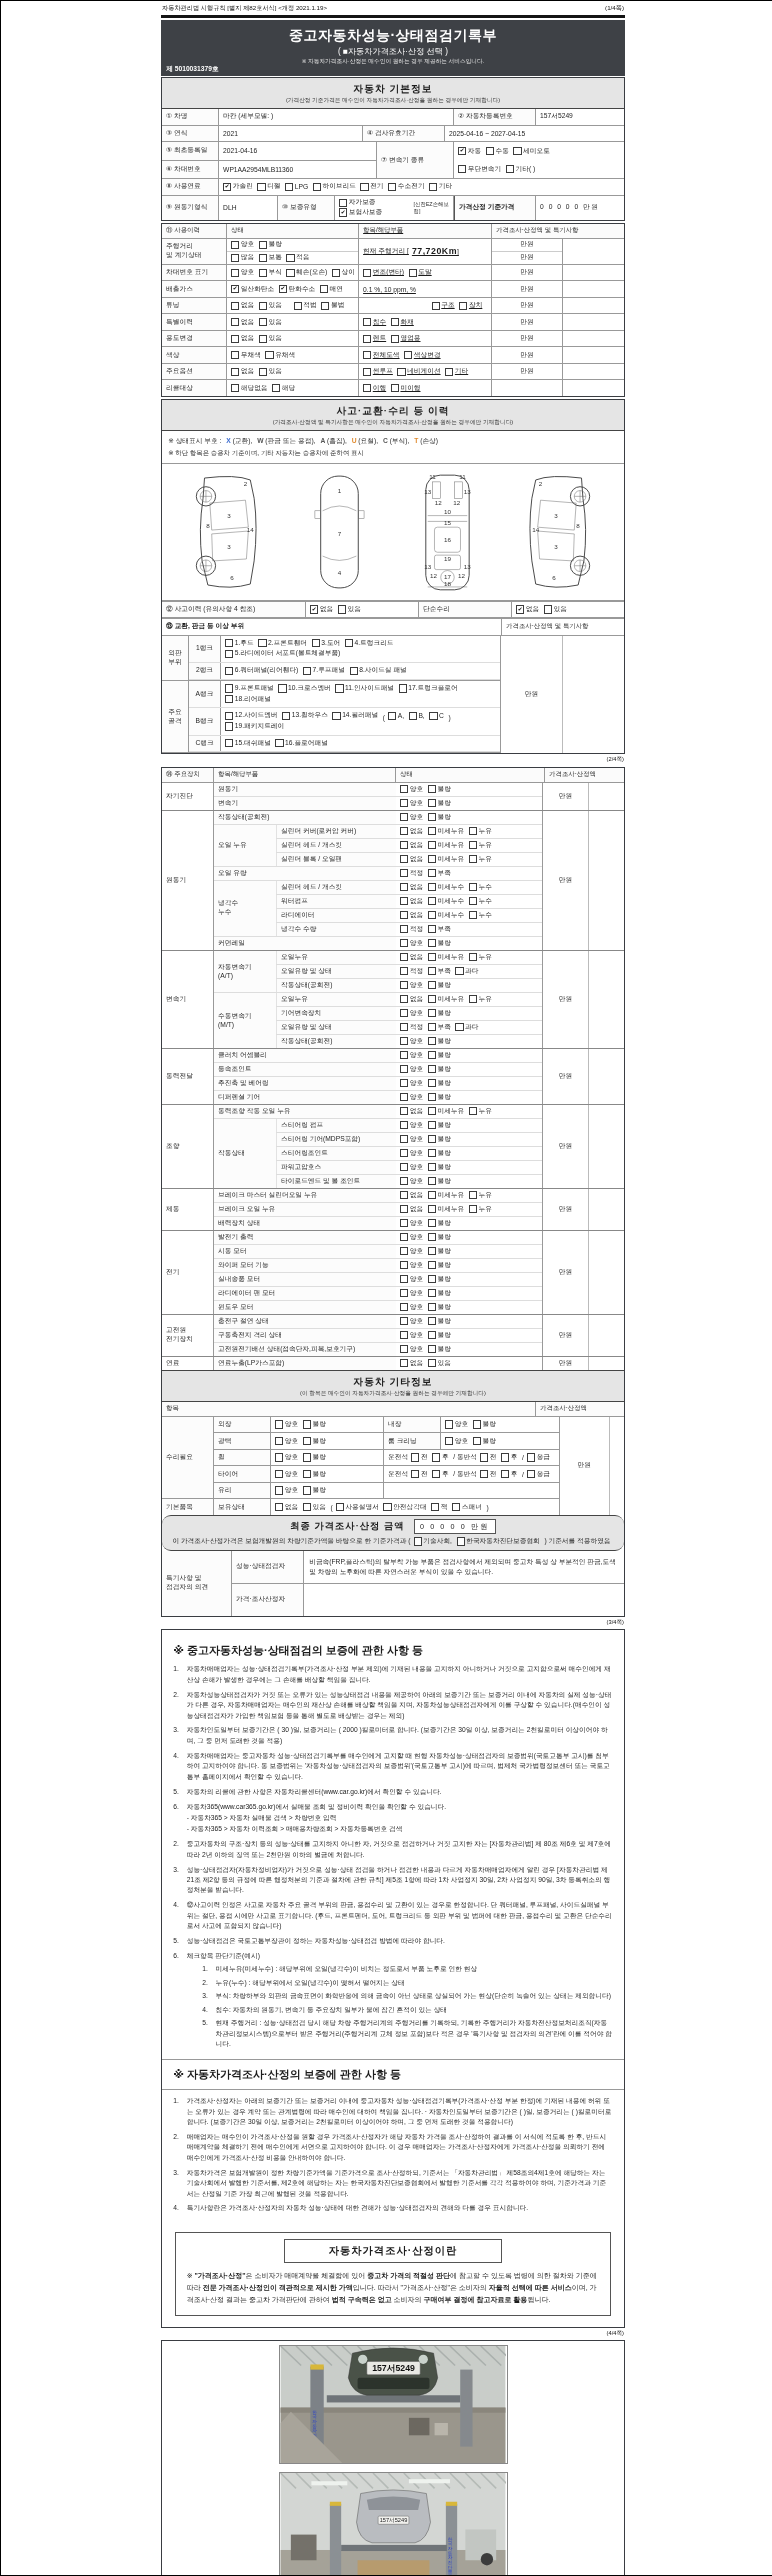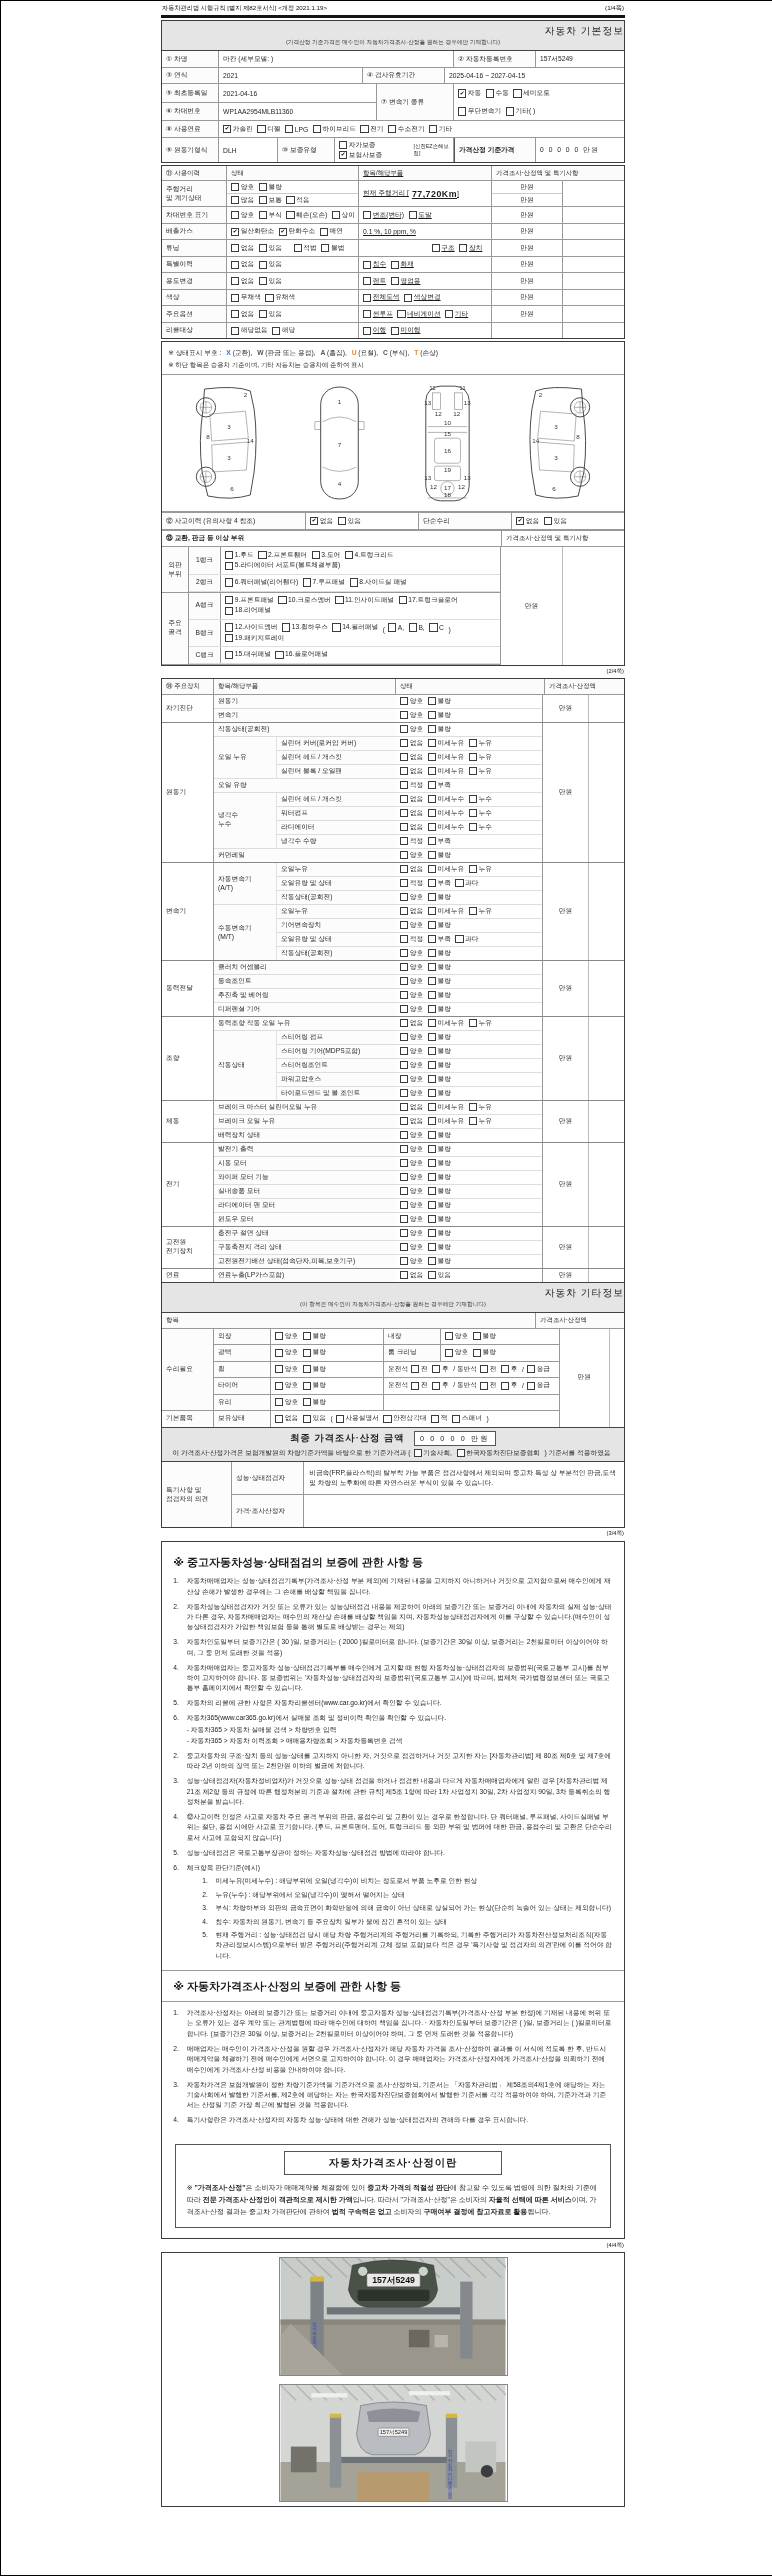--- a/index.html
+++ b/index.html
@@ -8,21 +8,21 @@
   .content{width:464px;margin-left:160px;}
   .meta{display:flex;justify-content:space-between;font-size:6.2px;padding:2.6px 1px 1px 1px;color:#111;}
   .topbar{height:3.1px;background:#141414;margin:1px 0 2.1px 0;}
   .darkbox{background:#3e4146;color:#fff;text-align:center;padding:5.2px 0 3.1px 0;position:relative;}
   .darkbox h1{font-size:14px;margin:2.1px 0 1px 0;letter-spacing:0.5px;font-weight:bold;}
   .darkbox .sub1{font-size:8.2px;margin:1px 0;}
   .darkbox .sub2{font-size:5.7px;color:#e8e8e8;margin:1px 0 7.2px 0;}
   .docno{position:absolute;left:5.2px;bottom:2.1px;font-size:6.7px;font-weight:bold;}
   .sec{border:1.5px solid #3a3d42;background:#fff;}
   .band{background:#e5e5e5;border-bottom:0.8px solid #444;text-align:center;padding:3.6px 0 3.1px 0;}
-  .band h2{font-size:9.8px;margin:1px 0;font-weight:normal;letter-spacing:1px;text-align:right;}
+  .band h2{font-size:9.8px;margin:1px 0;font-weight:bold;letter-spacing:1px;}
   .band .bsub{font-size:5.7px;color:#333;margin-top:1px;}
   .marker{font-size:5.7px;text-align:right;padding:2.1px 1px;color:#111;}
   
   .tr{display:flex;border-bottom:0.5px solid #999;align-items:stretch;}
   .tr:last-child{border-bottom:none;}
   .td{border-right:0.5px solid #999;padding:2.6px 4.1px;font-size:6.7px;display:flex;align-items:center;box-sizing:border-box;min-height:15.5px;}
   .td:last-child{border-right:none;}
   .lab{background:#fcfcfc;color:#222;}
   .w110{width:57px;flex:none;} .w115{width:59px;flex:none;} .w150{width:77px;flex:none;}
   .w160{width:82px;flex:none;} .w170{width:88px;flex:none;} .w280{width:144px;flex:none;}
@@ -64,21 +64,21 @@
   .dsr{display:flex;border-bottom:0.5px solid #ddd;min-height:13px;flex:1;}
   .dsr:last-child{border-bottom:none;}
   .dsri{width:120px;flex:none;padding:1.5px 4.1px;font-size:6.7px;display:flex;align-items:center;box-sizing:border-box;background:#fcfcfc;border-left:0.5px solid #e2e2e2;}
   .drs{flex:1;display:flex;align-items:center;padding:1.5px 4.1px;}
   .dwrap{flex:1;display:flex;flex-direction:column;}
   
   .oi-l{width:52px;flex:none;justify-content:flex-start;}
   .oi-sl{width:57px;flex:none;}
   .oi-c{width:113px;flex:none;}
   
-  .final{background:#e5e5e5;border-top:1px solid #444;border-bottom:0.5px solid #444;padding:3.6px 5.2px;text-align:center;}
+  .final{background:#e5e5e5;border-top:1px solid #444;border-bottom:0.5px solid #444;padding:3.6px 5.2px;text-align:center;border-radius:9px;}
   .final .row1{display:flex;align-items:center;justify-content:center;gap:9.3px;}
   .final .fl{font-size:9.3px;font-weight:bold;letter-spacing:1px;}
   .final .note{font-size:5.7px;margin-top:2.6px;display:flex;justify-content:center;align-items:center;flex-wrap:wrap;}
   .op{display:flex;border-bottom:0.5px solid #999;}
   .op:last-child{border-bottom:none;}
   .op-l{width:70px;flex:none;border-right:0.5px solid #999;padding:3.1px 4.1px;font-size:6.7px;display:flex;align-items:center;background:#fcfcfc;box-sizing:border-box;white-space:pre-line;}
   .op-s{width:72px;flex:none;border-right:0.5px solid #999;padding:3.1px 4.1px;font-size:6.7px;display:flex;align-items:center;background:#fcfcfc;box-sizing:border-box;}
   .op-t{flex:1;padding:3.1px 5.2px;font-size:6.7px;line-height:1.5;display:flex;align-items:center;}
   
   .nt{padding:7.2px 11.3px 5.2px 11.3px;font-size:6.7px;line-height:1.55;}
@@ -101,20 +101,26 @@
 <body>
 
 <div class="page">
   <div class="content">
     <div class="meta">
       <span>자동차관리법 시행규칙 [별지 제82호서식] &lt;개정 2021.1.19&gt;</span>
       <span>(1/4쪽)</span>
     </div>
     <div class="topbar"></div>
 
+    <div class="darkbox">
+      <h1>중고자동차성능·상태점검기록부</h1>
+      <div class="sub1">( ■자동차가격조사·산정 선택 )</div>
+      <div class="sub2">※ 자동차가격조사·산정은 매수인이 원하는 경우 제공하는 서비스입니다.</div>
+      <div class="docno">제 5010031379호</div>
+    </div>
 
     <div class="sec" style="margin-top:1px;">
       <div class="band">
         <h2>자동차 기본정보</h2>
         <div class="bsub">(가격산정 기준가격은 매수인이 자동차가격조사·산정을 원하는 경우에만 기재합니다)</div>
       </div>
       <div class="tr">
         <div class="td lab w110">① 차명</div>
         <div class="td flex1">마칸 (세부모델: )</div>
         <div class="td lab w160">② 자동차등록번호</div>
@@ -480,20 +486,24 @@
                 <span class="cbl">미이행</span>
               </span>
             </div>
       <div class="td o-p"></div>
             <div class="td o-b"></div>
           </div>
         </div>
     </div>
 
     <div class="sec" style="margin-top:2.1px;">
+      <div class="band">
+        <h2>사고·교환·수리 등 이력</h2>
+        <div class="bsub">(가격조사·산정액 및 특기사항은 매수인이 자동차가격조사·산정을 원하는 경우에만 기재합니다)</div>
+      </div>
       <div class="legend">
         <div id="legend-line"><span class="tk">※ 상태표시 부호 : </span><span class="tk"><b style="color:#3a6bd0">X</b> (교환),</span> <span class="tk"><b style="color:#555555">W</b> (판금 또는 용접),</span> <span class="tk"><b style="color:#555555">A</b> (흠집),</span> <span class="tk"><b style="color:#e08a2e">U</b> (요철),</span> <span class="tk"><b style="color:#555555">C</b> (부식),</span> <span class="tk"><b style="color:#e08a2e">T</b> (손상)</span></div>
         <div>※ 하단 항목은 승용차 기준이며, 기타 자동차는 승용차에 준하여 표시</div>
       </div>
       <div class="diag" id="diagrams">
           <svg width="106" height="130" viewBox="0 0 220 260">
             <path d="M55 18 Q120 10 150 22 L158 60 Q166 120 158 190 L150 238 Q110 250 62 240 L50 190 Q42 125 52 60 Z" fill="none" stroke="#444" stroke-width="2"></path>
       <path d="M66 70 L140 64 L146 120 L70 126 Z" fill="none" stroke="#666"></path>
             <path d="M70 134 L146 128 L142 186 L72 190 Z" fill="none" stroke="#666"></path>
             <circle cx="58" cy="56" r="20" fill="none" stroke="#444" stroke-width="2"></circle>

